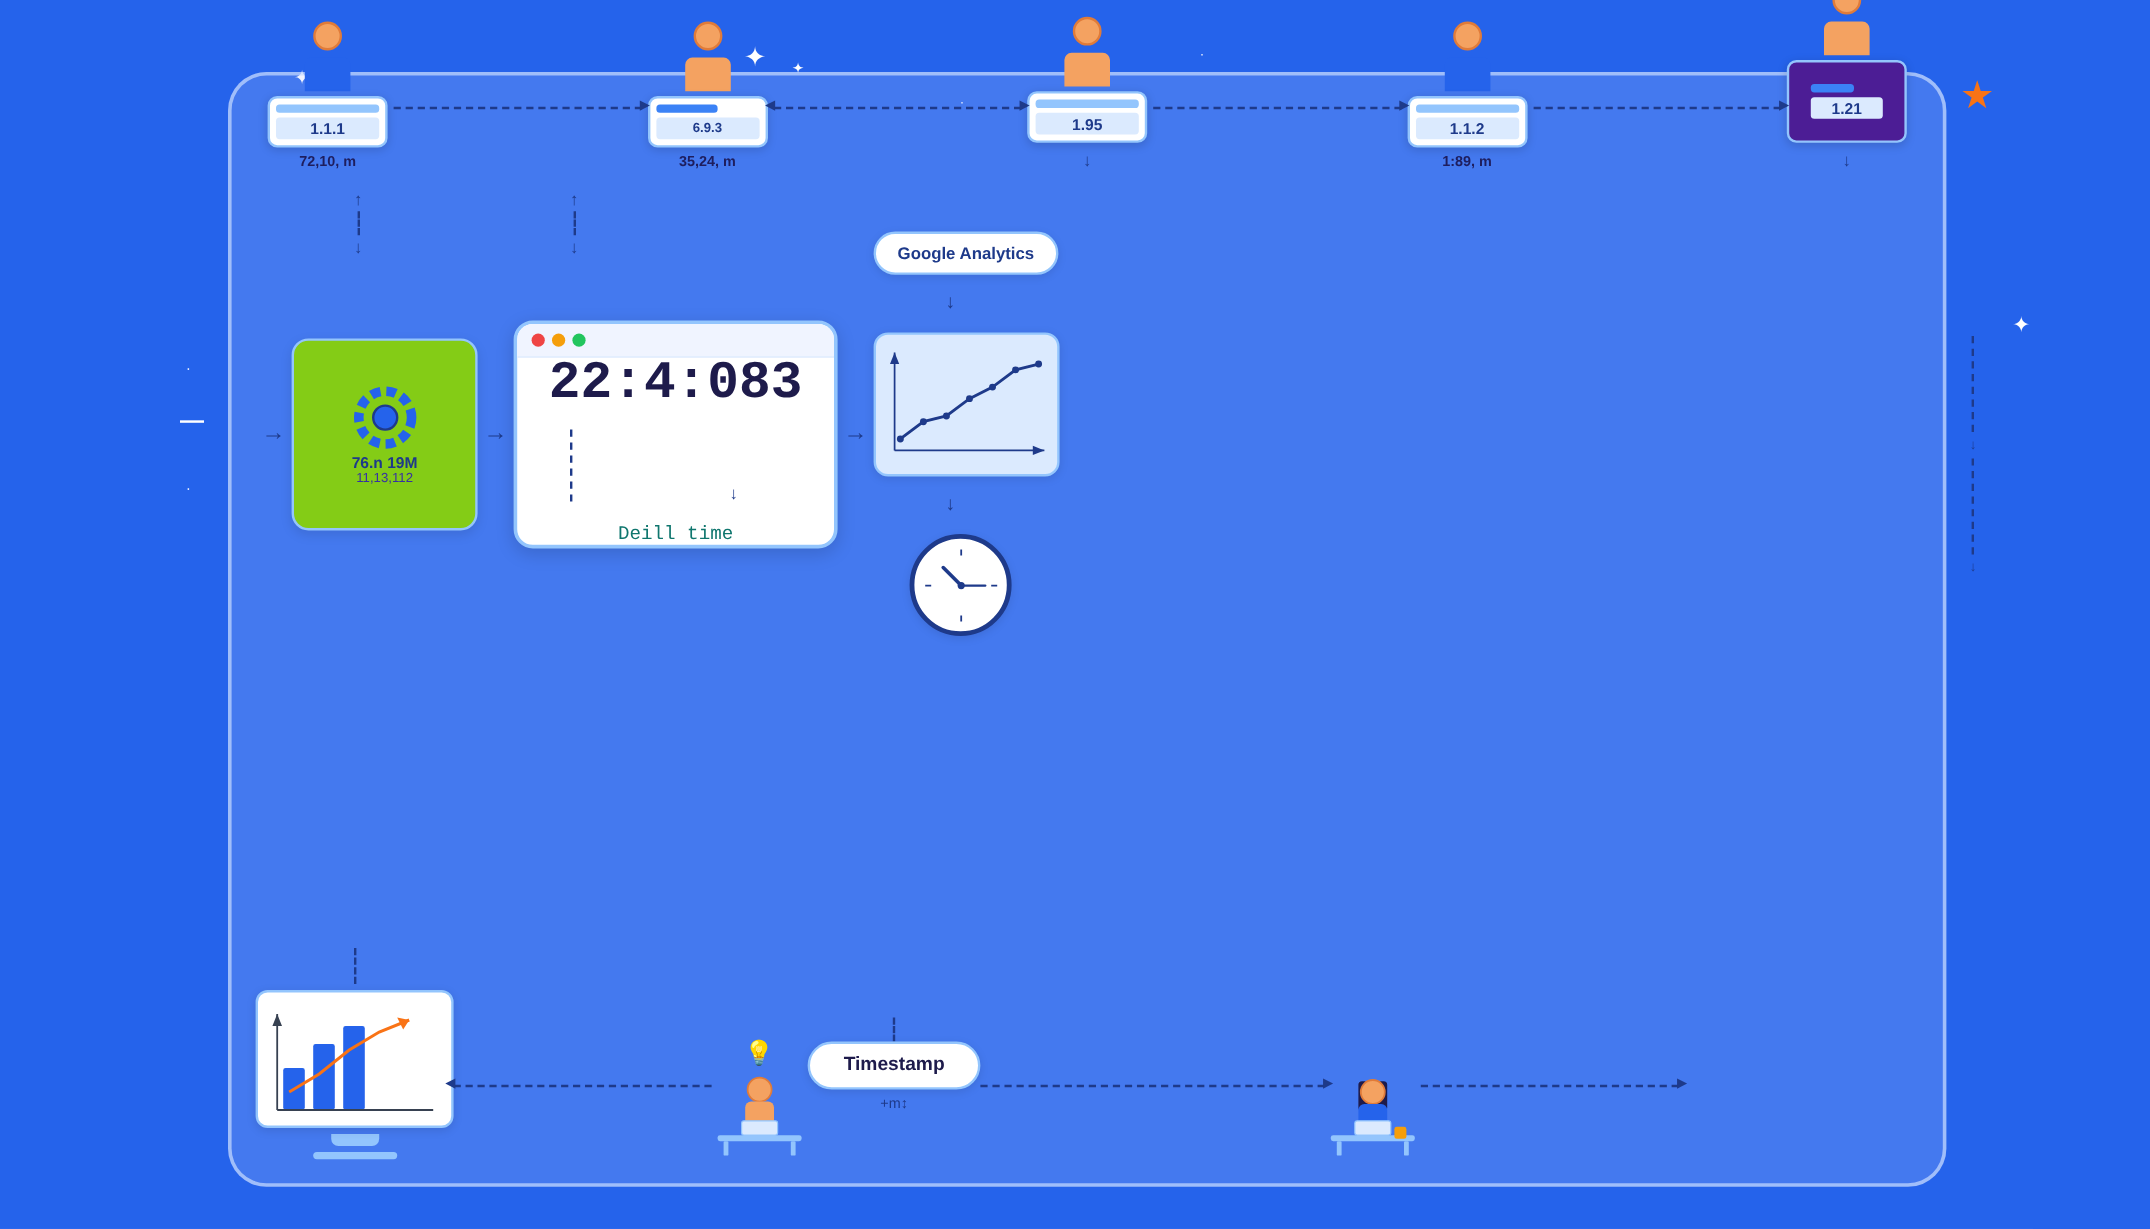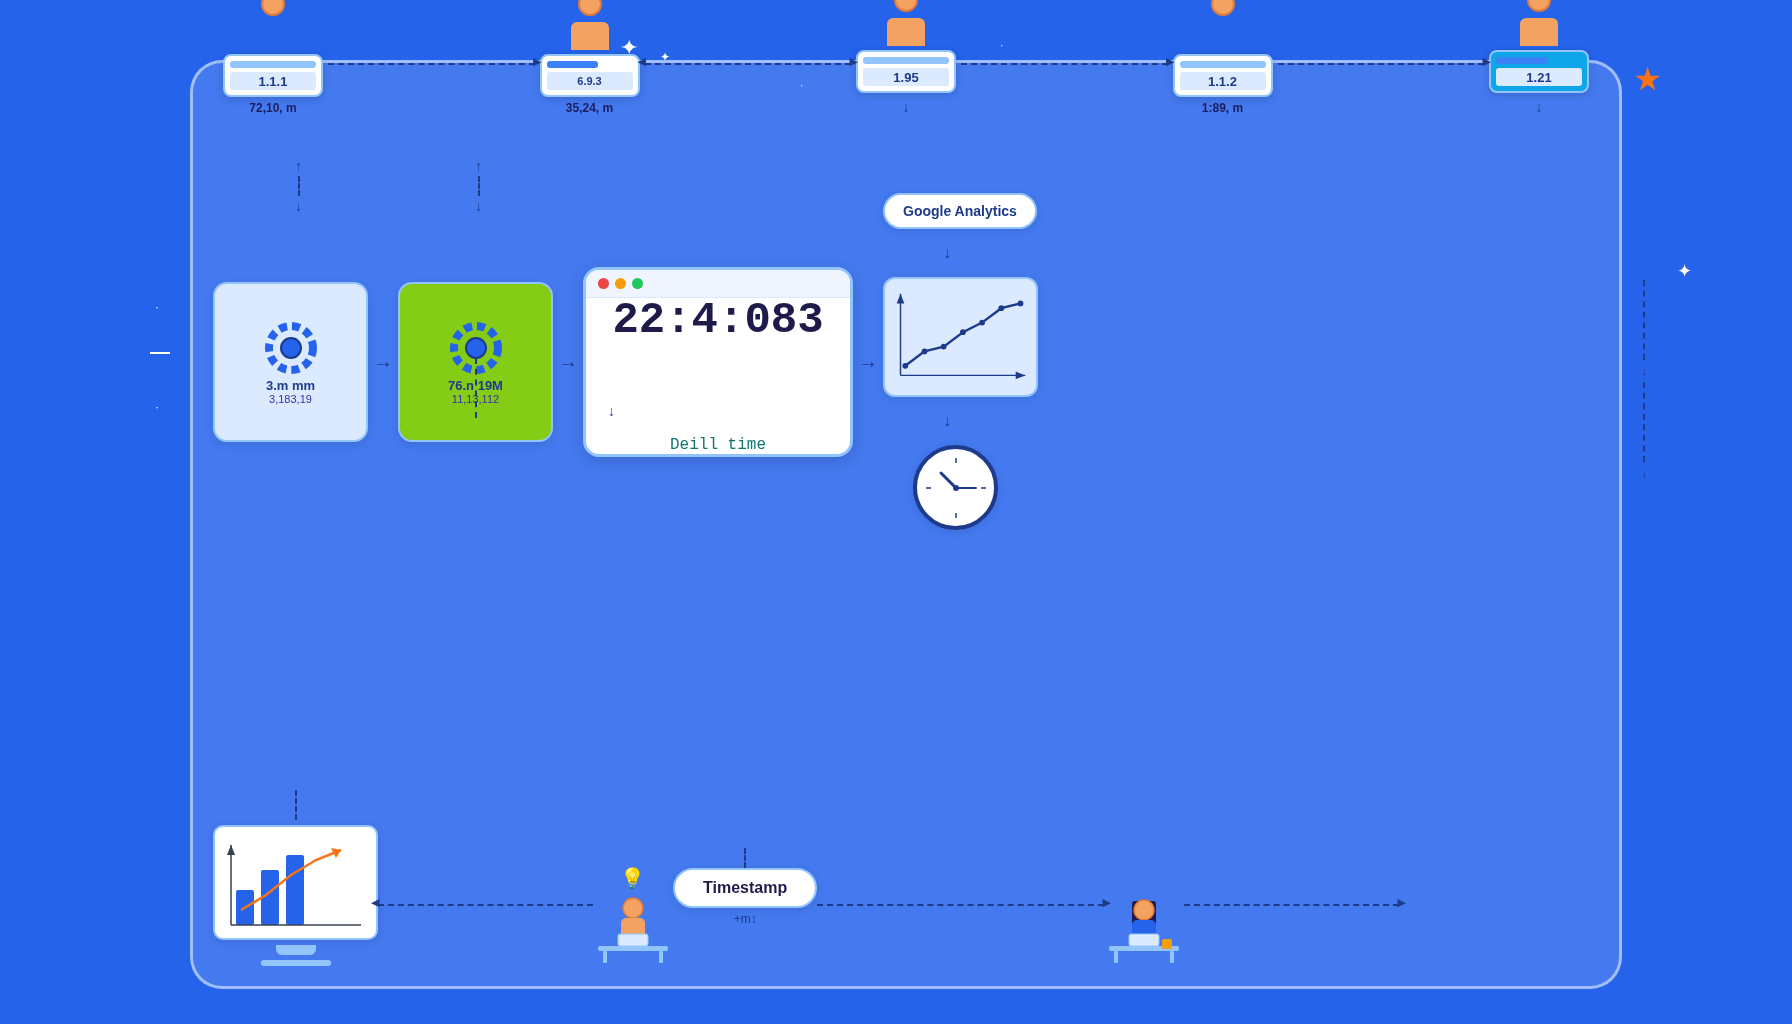--- a/index.html
+++ b/index.html
@@ -100,41 +100,32 @@
         <div style="font-size:12px;color:#1e1e5e;font-weight:bold;">1:89, m</div>
       </div>
 
       <div style="flex:1;border-top:2px dashed #1e3a8a;margin-bottom:50px;margin-left:5px;margin-right:5px;position:relative;">
         <span style="position:absolute;right:-7px;top:-10px;font-size:11px;color:#1e3a8a;">▶</span>
       </div>
 
       <div style="display:flex;flex-direction:column;align-items:center;gap:4px;">
         <div style="width:24px;height:24px;border-radius:50%;background:#f4a261;border:2px solid #e07b39;margin:0 auto 2px;"></div>
         <div style="width:38px;height:28px;background:#f4a261;border-radius:6px 6px 0 0;margin:0 auto;"></div>
-        <div style="background:#0ea5e9;border-radius:8px;border:2px solid #93c5fd;width:100px;padding:5px;box-shadow:0 2px 8px rgba(0,0,0,0.15);">
+        <div style="background:#4c1d95;border-radius:8px;border:2px solid #93c5fd;width:100px;padding:18px;box-shadow:0 2px 8px rgba(0,0,0,0.15);">
           <div style="height:7px;background:#3b82f6;border-radius:3px;margin-bottom:4px;width:60%;"></div>
           <div style="height:18px;background:#dbeafe;border-radius:3px;display:flex;align-items:center;justify-content:center;font-size:13px;font-weight:bold;color:#1e3a8a;">1.21</div>
         </div>
 
         <div style="font-size:14px;color:#1e3a8a;margin-top:2px;">↓</div>
       </div>
 
     </div>
 
     <div style="position:absolute; top:130px; left:20px; right:20px; display:flex; align-items:center;">
 
-      <div style="background:#dbeafe;border:2px solid #93c5fd;border-radius:14px;width:155px;height:160px;display:flex;flex-direction:column;align-items:center;justify-content:center;box-shadow:0 3px 10px rgba(0,0,0,0.1);flex-shrink:0;">
-
-        <svg width="60" height="60" viewBox="0 0 60 60">
-          <circle cx="30" cy="30" r="10" fill="#2563eb" stroke="#1e3a8a" stroke-width="2"></circle>
-          <circle cx="30" cy="30" r="22" fill="none" stroke="#2563eb" stroke-width="8" stroke-dasharray="8 5"></circle>
-        </svg>
-        <div style="font-size:13px;font-weight:bold;color:#1e3a8a;text-align:center;">3.m mm</div>
-        <div style="font-size:11px;color:#3730a3;text-align:center;">3,183,19</div>
-      </div>
 
       <div style="width:30px;display:flex;align-items:center;justify-content:center;font-size:20px;color:#1e3a8a;">→</div>
 
       <div style="background:#84cc16;border:2px solid #93c5fd;border-radius:14px;width:155px;height:160px;display:flex;flex-direction:column;align-items:center;justify-content:center;box-shadow:0 3px 10px rgba(0,0,0,0.1);flex-shrink:0;">
         <svg width="60" height="60" viewBox="0 0 60 60">
           <circle cx="30" cy="30" r="10" fill="#2563eb" stroke="#1e3a8a" stroke-width="2"></circle>
           <circle cx="30" cy="30" r="22" fill="none" stroke="#2563eb" stroke-width="8" stroke-dasharray="8 5"></circle>
         </svg>
         <div style="font-size:13px;font-weight:bold;color:#1e3a8a;text-align:center;">76.n 19M</div>
         <div style="font-size:11px;color:#3730a3;text-align:center;">11,13,112</div>

